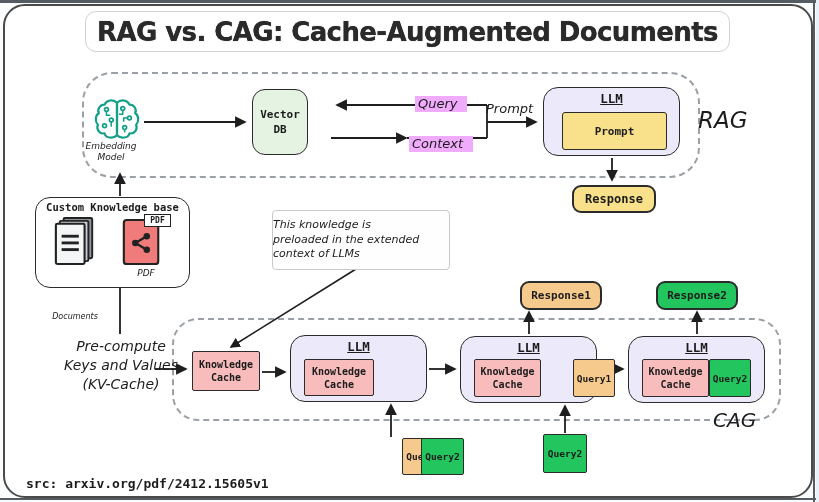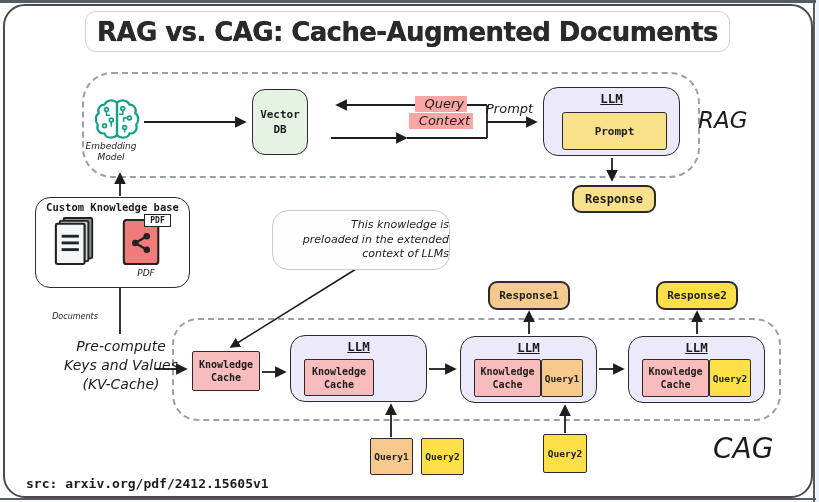--- a/index.html
+++ b/index.html
@@ -17,30 +17,30 @@
        text-align:center;z-index:3;}
   .title-banner{position:absolute;left:85px;top:11px;width:643px;height:39px;background:#ffffff;
        border:1.5px solid #d2d2d2;border-radius:11px;display:flex;align-items:center;
        justify-content:center;z-index:3;}
   .title-text{font-family:"DejaVu Sans",sans-serif;font-weight:bold;font-size:26px;
        letter-spacing:-0.6px;color:#2a2a2a;white-space:nowrap;text-shadow:0 0 0.7px #2a2a2a;}
   .dashed{position:absolute;border:2px dashed #9aa0a5;z-index:1;}
   .llm{background:#eceafa;border-radius:15px;justify-content:flex-start;padding-top:3px;}
   .llm-title{font-size:12.5px;line-height:15px;text-decoration:underline;}
   .pink{background:#f8bcbc;}
-  .orange{background:#f6c98c;}
-  .blue{background:#fde047;}
+  .orange{background:#f6c98c;margin-left:32px;}
+  .blue{background:#22c55e;}
   .yellow{background:#f8e18a;}
   .green{background:#e4f3e2;}
   .lbl-line{display:block;}
-  .inline-label{position:absolute;background:#fca5a5;padding:0 3px;z-index:4;
-       font-size:13px;text-align:right;line-height:16px;}
+  .inline-label{position:absolute;background:#f0abfc;padding:0 3px;z-index:4;
+       font-size:13px;text-align:left;line-height:16px;}
   .bubble{position:absolute;left:272px;top:210px;width:176px;height:58px;background:#fefefe;
-       border:1.5px solid #c9c9c9;border-radius:16px;z-index:3;
-       display:flex;flex-direction:column;align-items:flex-end;justify-content:center;}
+       border:1.5px solid #c9c9c9;border-radius:4px;z-index:3;
+       display:flex;flex-direction:column;align-items:flex-start;justify-content:center;}
   .bubble div{font-size:11px;line-height:14.5px;}
   svg.overlay{position:absolute;left:0;top:0;z-index:2;}
   .icon-wrap{position:absolute;z-index:3;}
 </style>
 </head>
 <body>
 
 <div class="canvas">
 
   <div class="edge" style="left:0;top:0;width:819px;height:3px;"></div>
@@ -51,21 +51,21 @@
   <div class="frame"></div>
 
   <div class="title-banner">
     <span class="title-text">RAG vs. CAG: Cache-Augmented Documents</span>
   </div>
 
   <div class="dashed" style="left:82px;top:72px;width:614px;height:102px;border-radius:30px;"></div>
   <div class="dashed" style="left:172px;top:318px;width:605px;height:99px;border-radius:26px;"></div>
 
   <div class="abs hand" style="left:698px;top:107px;font-size:23px;z-index:3;">RAG</div>
-  <div class="abs hand" style="left:713px;top:432px;font-size:28px;z-index:3;">CAG</div>
+  <div class="abs hand" style="left:713px;top:408px;font-size:20px;z-index:3;">CAG</div>
 
   <svg class="overlay" width="819" height="502">
     <defs>
       <marker id="arr" viewBox="0 0 10 10" refX="8.5" refY="5" markerWidth="6.5" markerHeight="6.5" orient="auto-start-reverse">
         <path d="M0 0 L10 5 L0 10 z" fill="#1e1e1e"></path>
       </marker>
     </defs>
     <line x1="144" y1="122" x2="245" y2="122" stroke="#1e1e1e" stroke-width="1.8" marker-end="url(#arr)"></line>
     <line x1="487" y1="105" x2="337" y2="105" stroke="#1e1e1e" stroke-width="1.8" marker-end="url(#arr)"></line>
     <line x1="331" y1="138" x2="406" y2="138" stroke="#1e1e1e" stroke-width="1.8" marker-end="url(#arr)"></line>
@@ -103,21 +103,21 @@
     <span class="lbl-line">Embedding</span>
     <span class="lbl-line">Model</span>
   </div>
 
   <div class="box green" style="left:252px;top:89px;width:56px;height:66px;border-radius:13px;">
     <span class="mono" style="font-size:11px;line-height:15px;">Vector</span>
     <span class="mono" style="font-size:11px;line-height:15px;">DB</span>
   </div>
 
   <div class="inline-label hand" style="left:415px;top:96px;width:46px;">Query</div>
-  <div class="inline-label hand" style="left:409px;top:113px;width:58px;">Context</div>
+  <div class="inline-label hand" style="left:409px;top:136px;width:58px;">Context</div>
   <div class="abs hand" style="left:486px;top:101px;font-size:13px;z-index:4;">Prompt</div>
 
   <div class="box llm" style="left:543px;top:87px;width:137px;height:69px;">
     <span class="mono llm-title">LLM</span>
   </div>
   <div class="box yellow" style="left:562px;top:112px;width:105px;height:38px;border-radius:3px;border-width:1.6px;">
     <span class="mono" style="font-size:11px;">Prompt</span>
   </div>
 
   <div class="box yellow" style="left:572px;top:185px;width:84px;height:28px;border-radius:9px;border-width:2px;">

